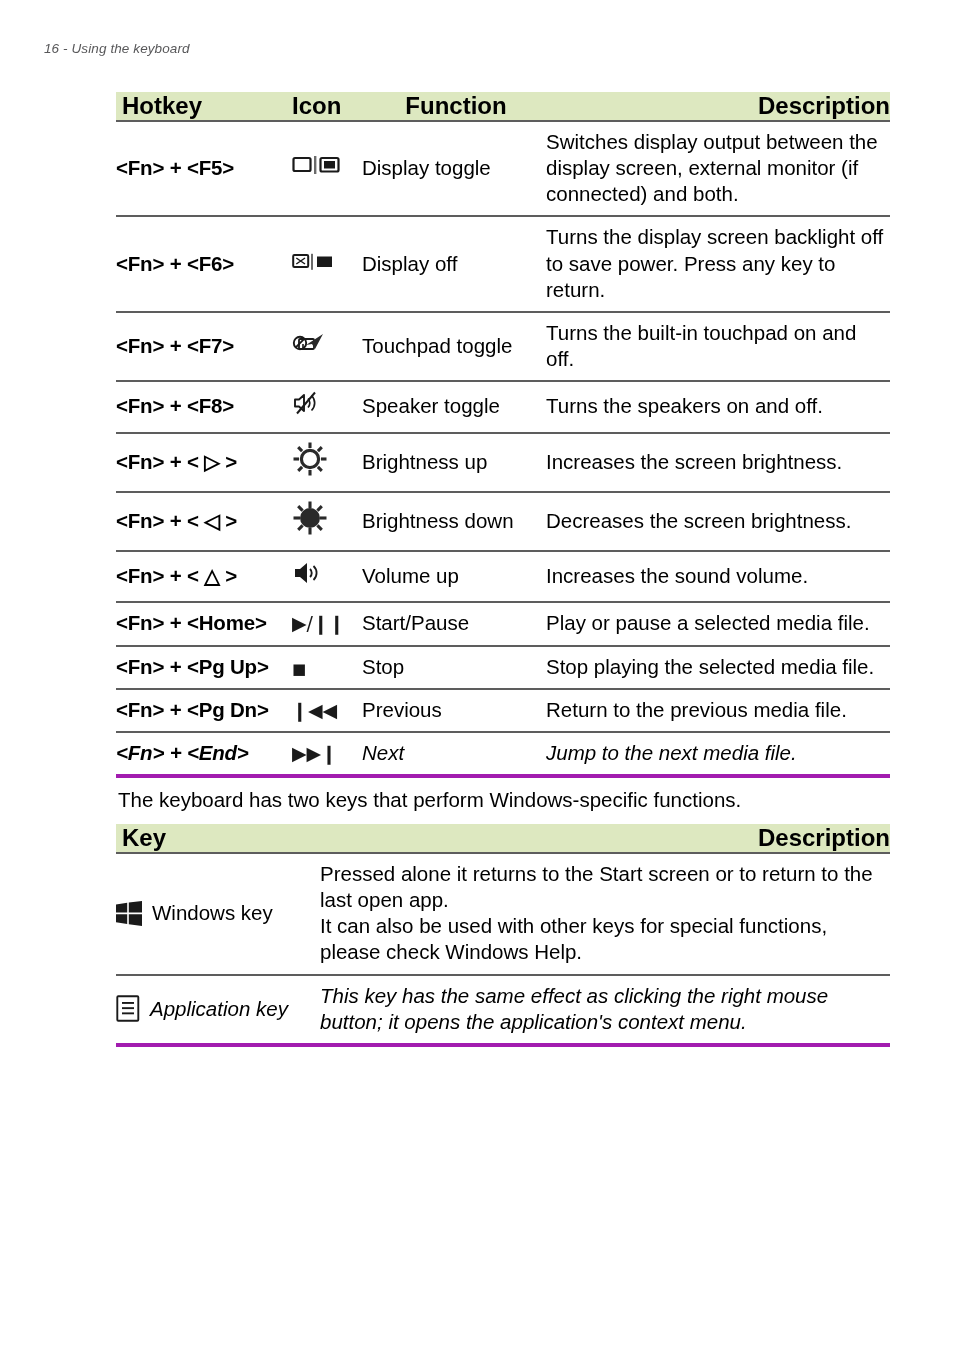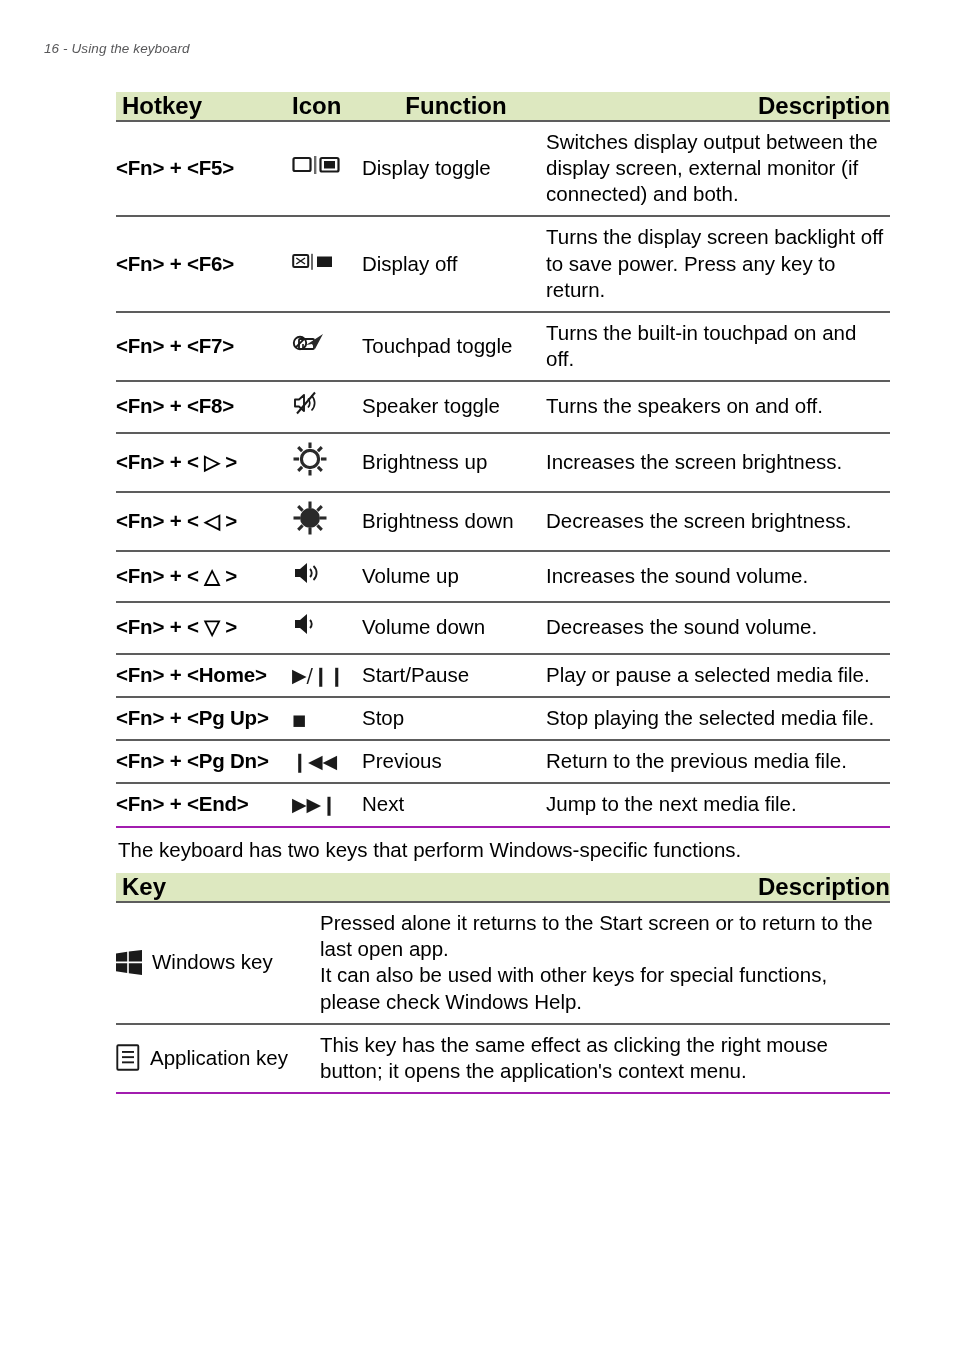--- a/index.html
+++ b/index.html
@@ -62,21 +62,22 @@
   .hdr-row th.c-desc   { padding-left: 6px; text-align: right; }
 
   tr.data-row > td {
     border-top: 2px solid #5d5d5d;
     padding-top: 7px;
     padding-bottom: 8px;
     font-size: 20.5px;
     line-height: 1.28;
   }
   tr.data-row.last > td {
-    border-bottom: 2px solid #a21caf;
+    border-bottom: 4px solid #a21caf;
+    font-style: italic;
   }
   td.c-hotkey {
     font-weight: bold;
     font-size: 19.5px;
     padding-left: 6px;
     letter-spacing: -0.2px;
   }
   td.c-icon {
     text-align: center;
     padding-right: 8px;
@@ -294,33 +295,20 @@
                 <path d="M3 10 L8 10 L15 4 L15 24 L8 18 L3 18 Z" fill="#1a1a1a"></path>
                 <path d="M18 10 a5.5 5.5 0 0 1 0 8" fill="none" stroke="#1a1a1a" stroke-width="1.9"></path>
                 <path d="M21.5 7 a9.5 9.5 0 0 1 0 14" fill="none" stroke="#1a1a1a" stroke-width="1.8"></path>
               </svg>
             </span>
           </td>
           <td class="c-func">Volume up</td>
           <td class="c-desc">Increases the sound volume.</td>
         </tr>
 
-        <tr class="data-row">
-          <td class="c-hotkey">&lt;Fn&gt; + &lt; ▽ &gt;</td>
-          <td class="c-icon">
-            <span class="icon ic-volume">
-              <svg viewBox="0 0 32 28" width="32" height="28" aria-hidden="true">
-                <path d="M3 10 L8 10 L15 4 L15 24 L8 18 L3 18 Z" fill="#1a1a1a"></path>
-                <path d="M18 10 a5.5 5.5 0 0 1 0 8" fill="none" stroke="#1a1a1a" stroke-width="1.9"></path>
-              </svg>
-            </span>
-          </td>
-          <td class="c-func">Volume down</td>
-          <td class="c-desc">Decreases the sound volume.</td>
-        </tr>
 
         <tr class="data-row">
           <td class="c-hotkey">&lt;Fn&gt; + &lt;Home&gt;</td>
           <td class="c-icon">
             <span class="glyph">▶/❙❙</span>
           </td>
           <td class="c-func">Start/Pause</td>
           <td class="c-desc">Play or pause a selected media file.</td>
         </tr>
 

